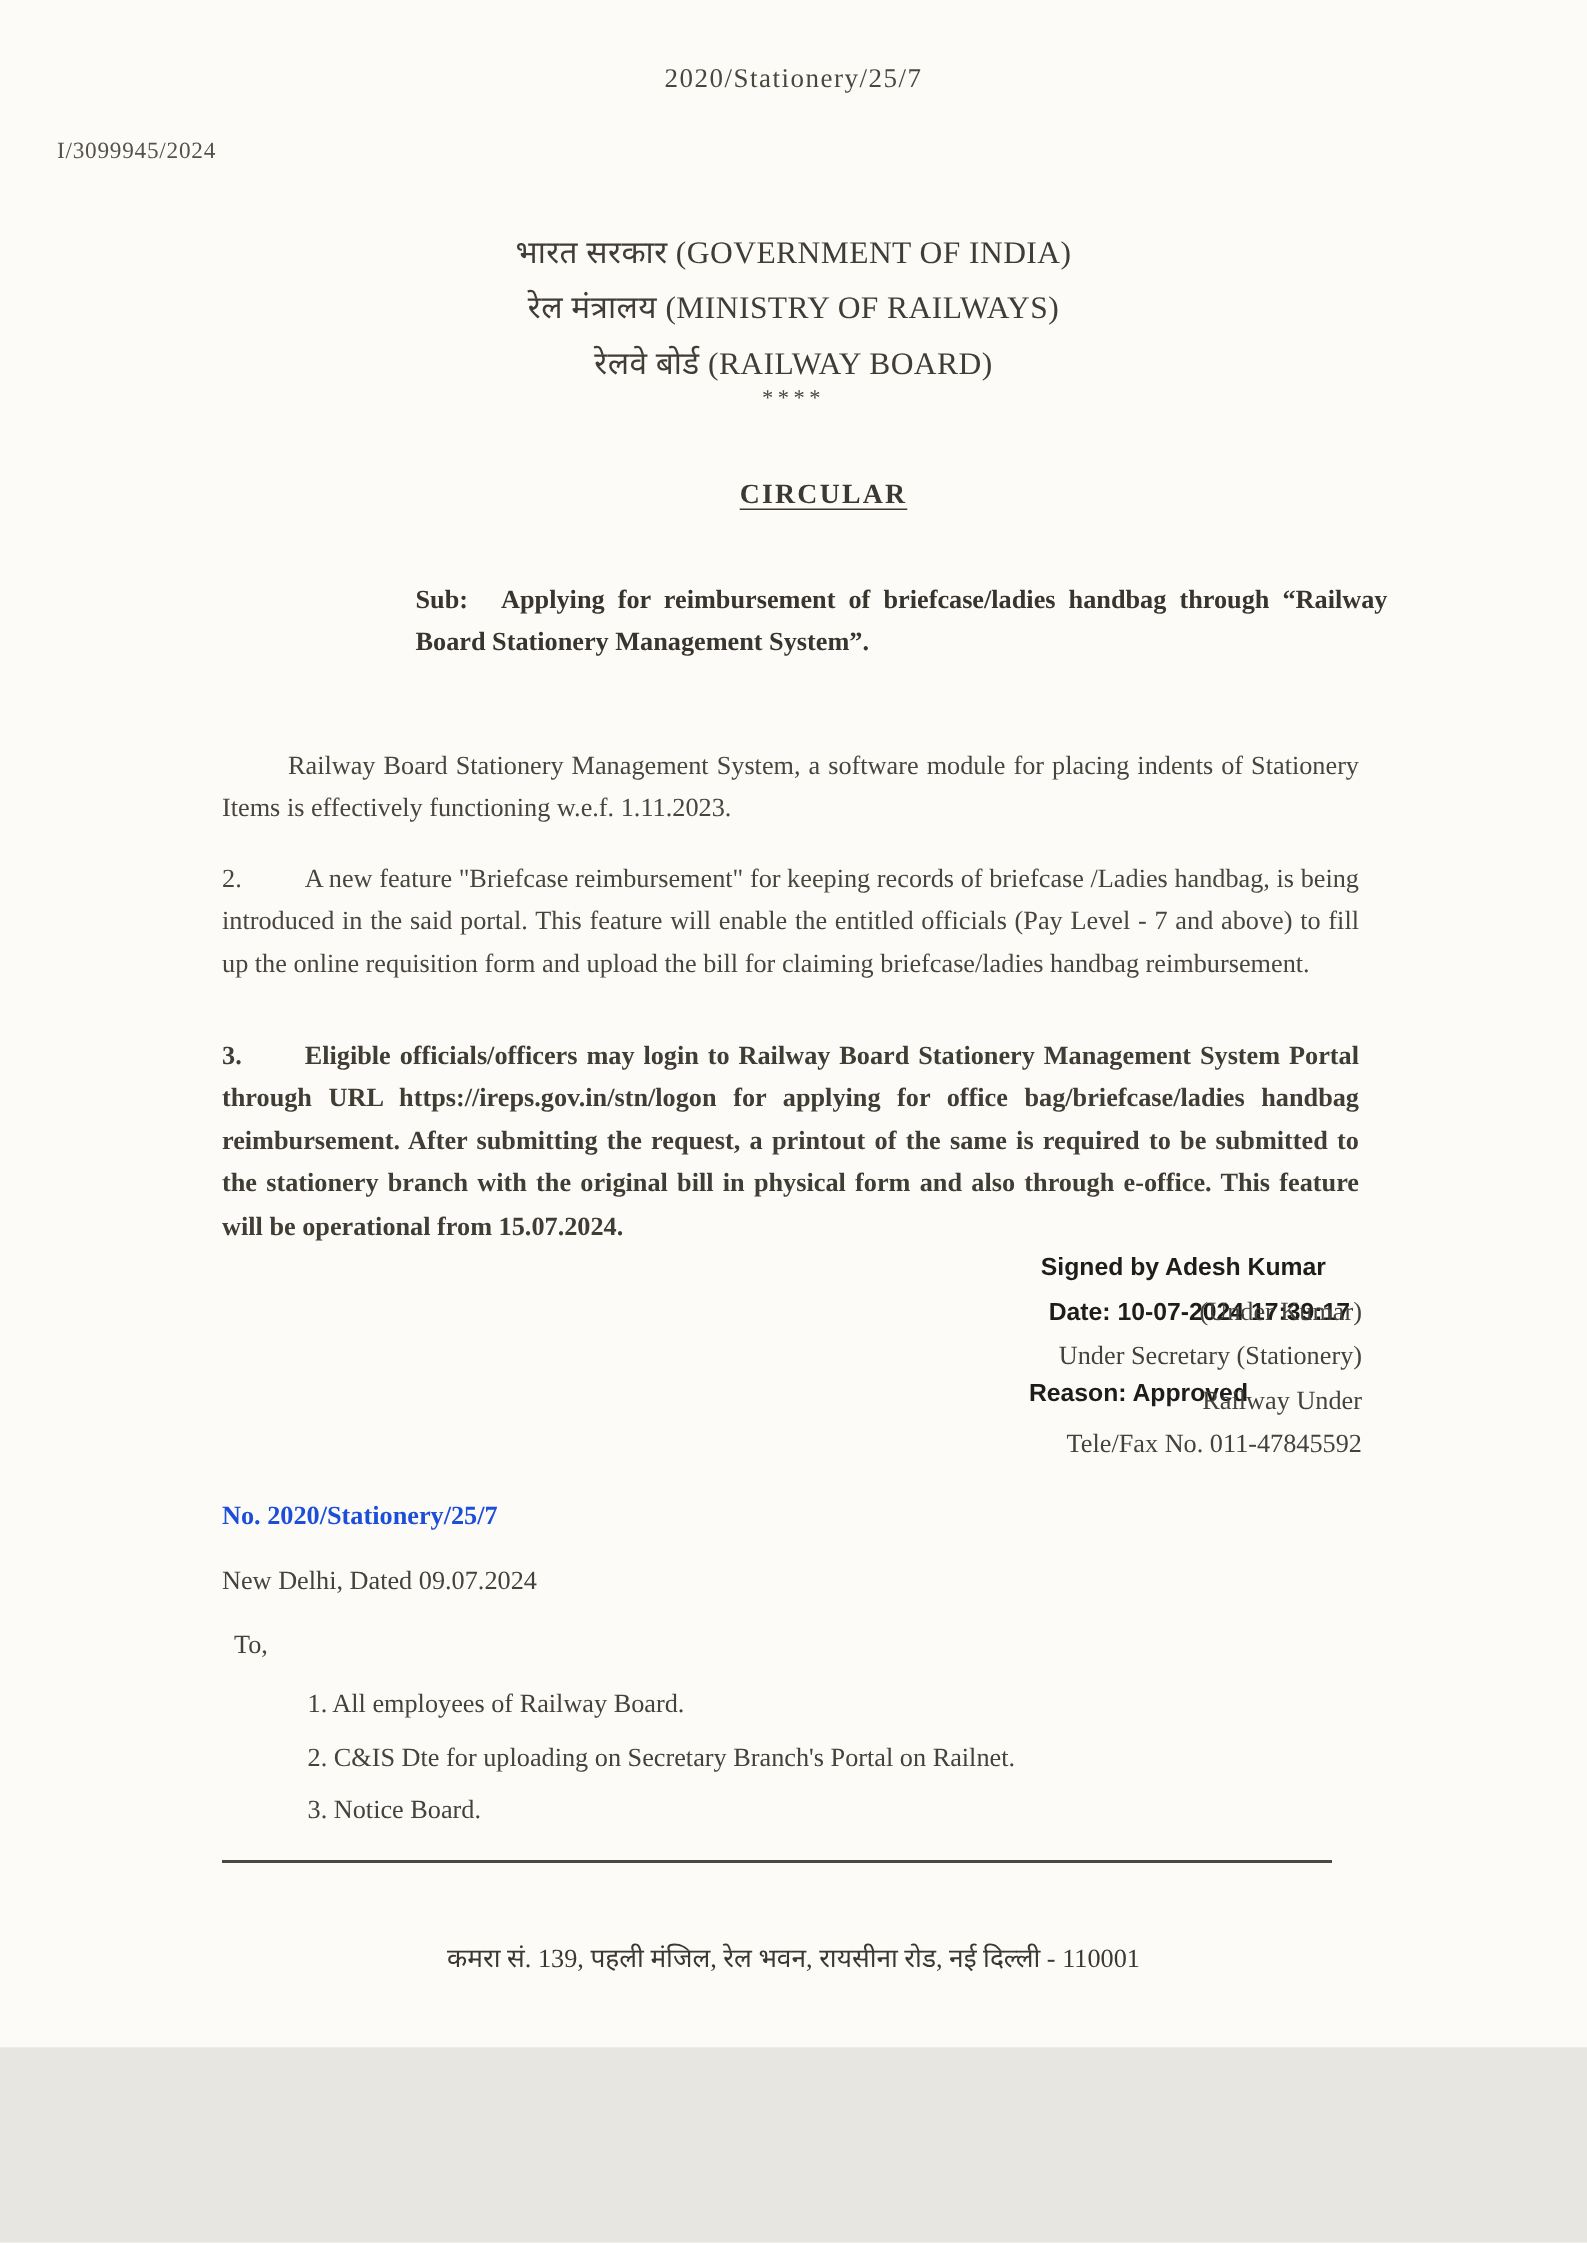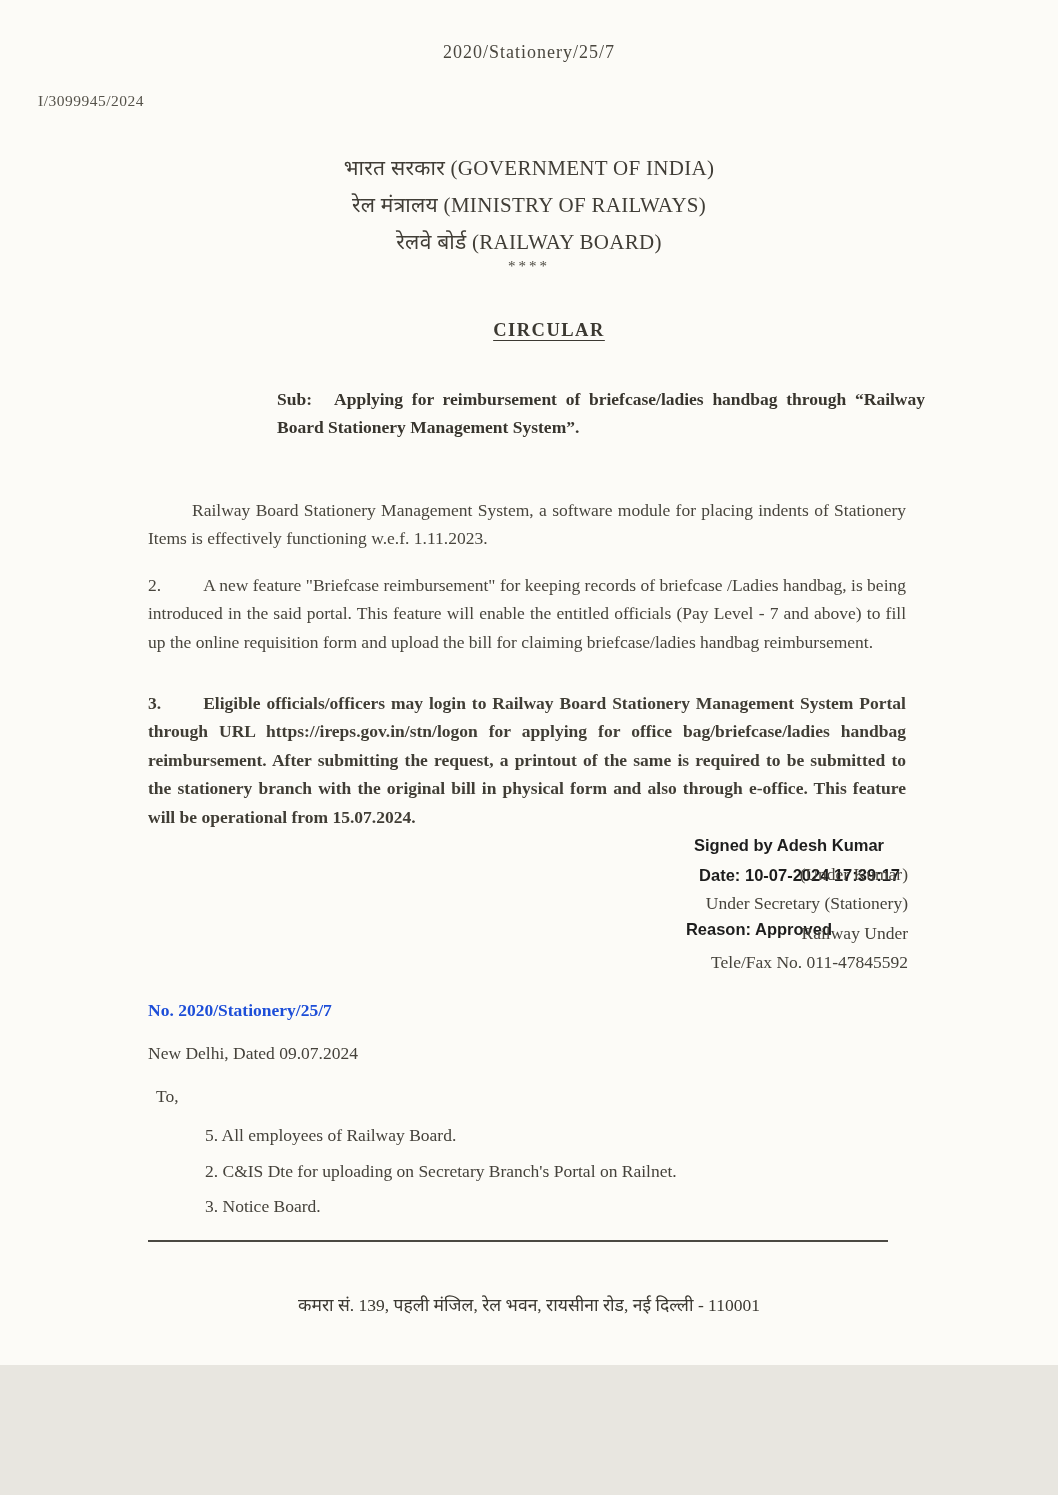--- a/index.html
+++ b/index.html
@@ -131,21 +131,21 @@
     </div>
   </div>
 
   <div class="abs ref-no">No. 2020/Stationery/25/7</div>
 
   <div class="abs place-date">New Delhi, Dated 09.07.2024</div>
 
   <div class="abs to-label">To,</div>
 
   <div class="abs recipients">
-    <div>5. All employees of Railway Board.</div>
+    <div>1. All employees of Railway Board.</div>
     <div>2. C&amp;IS Dte for uploading on Secretary Branch's Portal on Railnet.</div>
     <div>3. Notice Board.</div>
   </div>
 
   <div class="abs rule"></div>
 
 
   <div class="abs center footer-hi">कमरा सं. 139, पहली मंजिल, रेल भवन, रायसीना रोड, नई दिल्ली - 110001</div>
 
   <svg class="abs artifact" width="90" height="50" viewBox="0 0 90 50">

